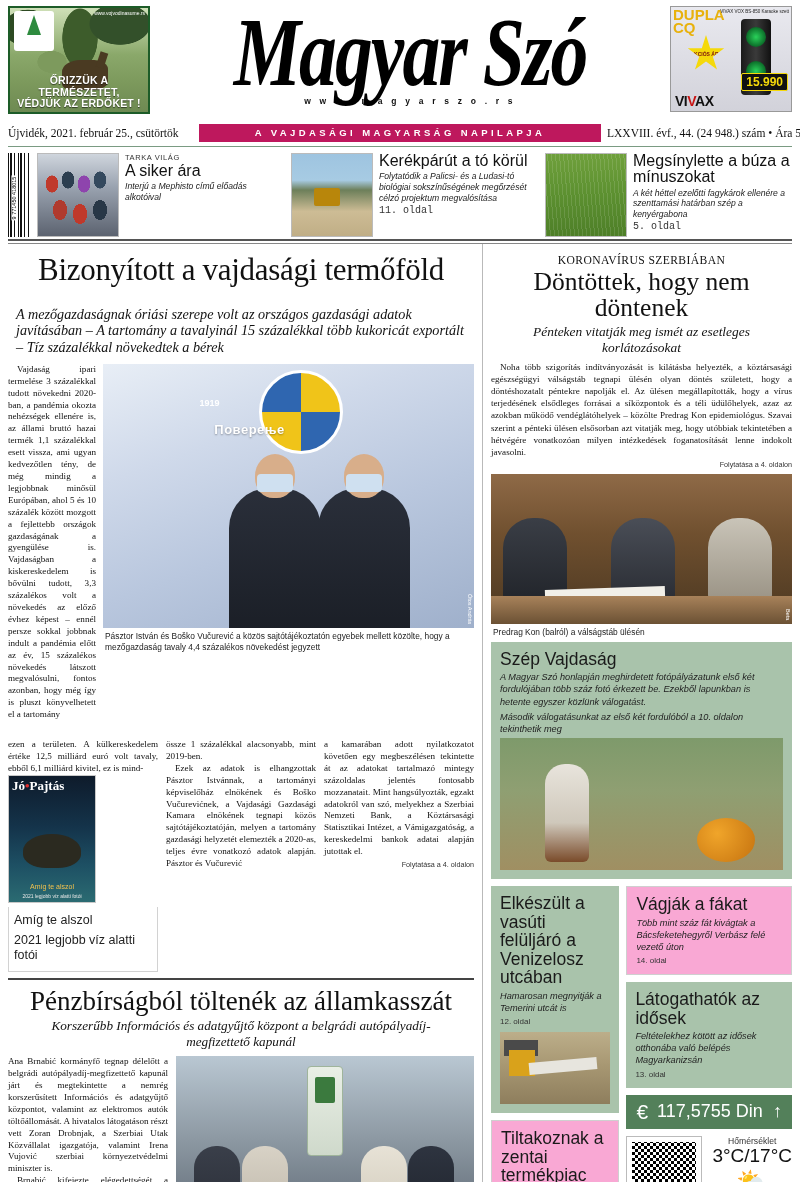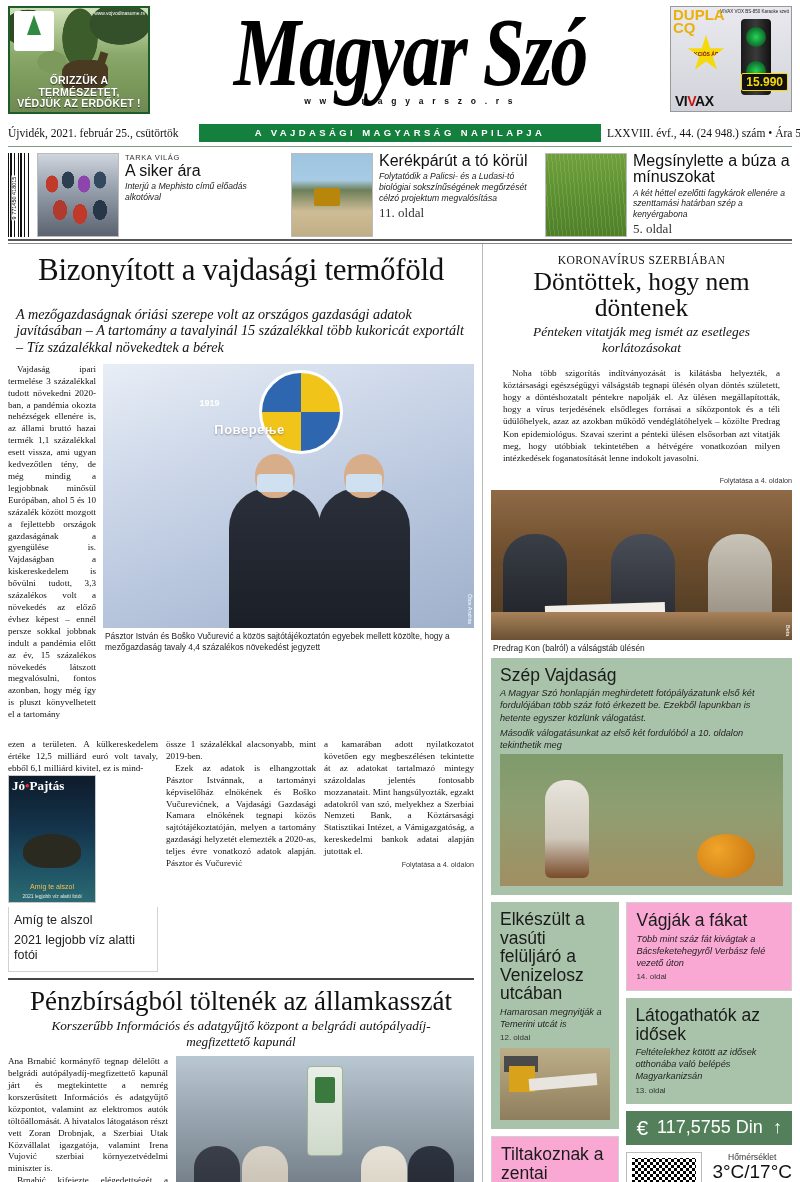--- a/index.html
+++ b/index.html
@@ -198,21 +198,21 @@
   }
   .datestrip .date, .datestrip .issue {
     font-size: 11.5px;
     color: #111;
     white-space: nowrap;
   }
   .datestrip .date { flex: none; width: 185px; }
   .datestrip .issue { flex: none; width: 185px; text-align: right; }
   .datestrip .greenbar {
     flex: 1;
-    background: #15803d;
+    background: #be185d;
     color: #fff;
     text-align: center;
     font-family: "Liberation Sans", sans-serif;
     font-size: 9.5px;
     font-weight: bold;
     letter-spacing: 3.4px;
     padding: 3px 0 4px;
   }
   .rule-thin { height: 1px; background: #7a9b82; margin: 2px 8px 0; }
 
@@ -308,22 +308,22 @@
     margin-bottom: 2px;
   }
   .teaser .sub {
     font-family: "Liberation Sans", sans-serif;
     font-style: italic;
     font-size: 8.6px;
     line-height: 1.26;
     color: #222;
   }
   .teaser .page-ref {
-    font-family: Liberation Serif, serif;
-    font-size: 13px;
+    font-family: Liberation Mono, monospace;
+    font-size: 10px;
     color: #333;
     margin-top: 1px;
   }
   .rule-double {
     margin: 0 8px;
     border-top: 2px solid #555;
     border-bottom: 1px solid #888;
     height: 2px;
   }
 
@@ -551,21 +551,21 @@
     line-height: 1.16;
     text-align: center;
     margin: 0 6px 6px;
   }
   .rtext {
     font-size: 9.1px;
     line-height: 1.33;
     text-align: justify;
     hyphens: auto;
   }
-  .rtext p { margin: 12px; text-indent: 9px; }
+  .rtext p { margin: 0; text-indent: 9px; }
   .photo-kon {
     width: 100%; height: 150px;
     margin-top: 5px;
     background: linear-gradient(180deg,#8f6a47 0%, #70502f 40%, #4a3721 100%);
     position: relative; overflow: hidden;
   }
   .photo-kon .seated {
     position: absolute; bottom: 26px; width: 64px; height: 80px;
     border-radius: 30px 30px 3px 3px;
   }

